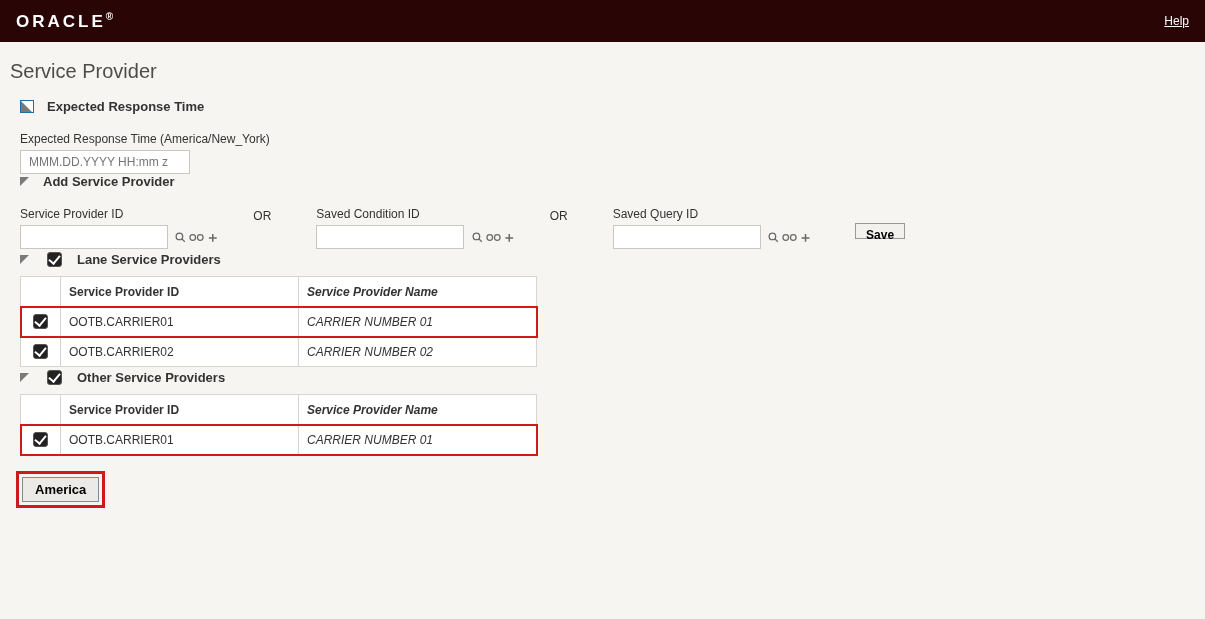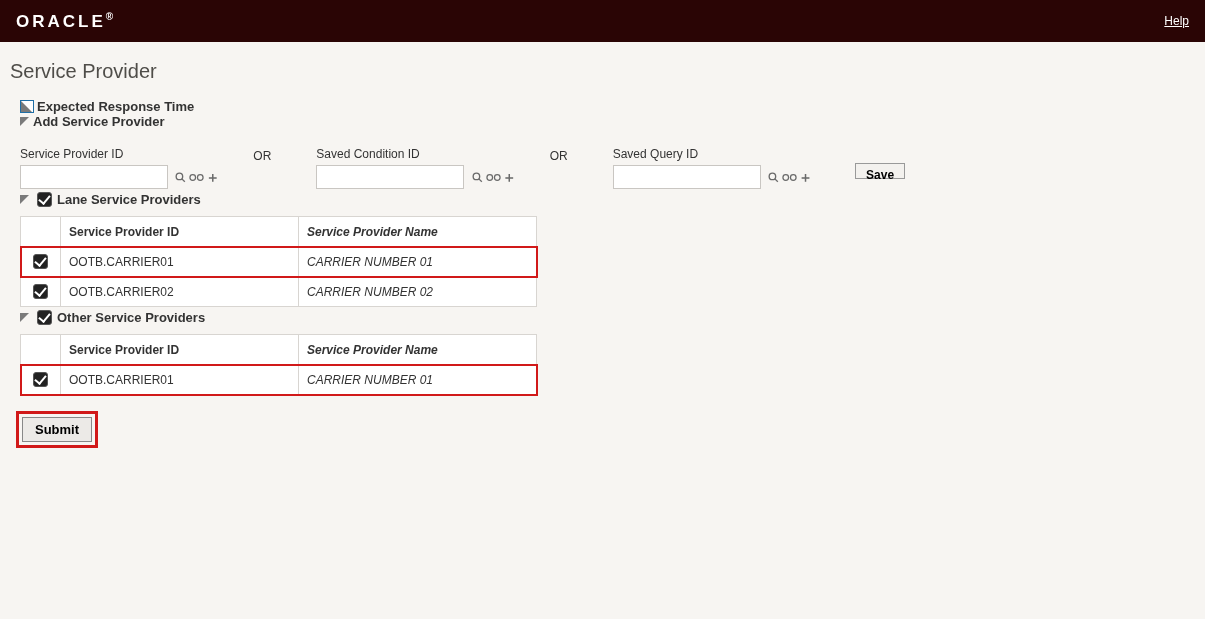--- a/index.html
+++ b/index.html
@@ -61,21 +61,21 @@
     width:0; height:0;
     border-bottom:11px solid #7a7a7a;
     border-right:11px solid transparent;
   }
   .section-head {
     font-weight: bold;
     font-size: 13px;
     color: #333;
     display:flex;
     align-items:center;
-    gap:0;
+    gap:10px;
   }
   .block { }
   .field-label {
     font-size: 12px;
     color: #333;
     margin-bottom: 4px;
   }
   .text-input {
     height: 24px;
     border: 1px solid #c9c6c2;
@@ -197,20 +197,29 @@
 
 <div class="page-title">Service Provider</div>
 
 <div class="content">
 
   
   <div class="block" style="margin-top:6px;">
     <div class="section-head">
       <span class="section-toggle-box"></span>
       <span>Expected Response Time</span>
+    </div>
+    <div style="margin-top:18px;">
+      <div class="field-label">Expected Response Time (America/New_York)</div>
+      <div class="date-wrap">
+        <input type="text" placeholder="MMM.DD.YYYY HH:mm z" style="">
+        <svg class="date-icon" viewBox="0 0 24 24" fill="currentColor">
+            <path d="M19 4h-1V2h-2v2H8V2H6v2H5a2 2 0 0 0-2 2v14a2 2 0 0 0 2 2h14a2 2 0 0 0 2-2V6a2 2 0 0 0-2-2zm0 16H5V10h14v10zM5 8V6h14v2H5z"></path>
+          </svg>
+      </div>
     </div>
   </div>
 
   
   <div class="block">
     <div class="section-head">
       <span class="section-toggle"></span>
       <span>Add Service Provider</span>
     </div>
     <div class="lookup-row">
@@ -332,16 +341,16 @@
           <tr class="row-hl">
             <td class="col-cb"><input type="checkbox" class="cb" checked="" style=""></td>
             <td class="col-id">OOTB.CARRIER01</td>
             <td class="col-name">CARRIER NUMBER 01</td>
           </tr>
         </tbody>
     </table>
   </div>
 
   <div class="submit-frame">
-    <button class="submit-btn">Submit</button>
+    <button class="submit-btn">America</button>
   </div>
 
 </div>
 
 </body></html>

